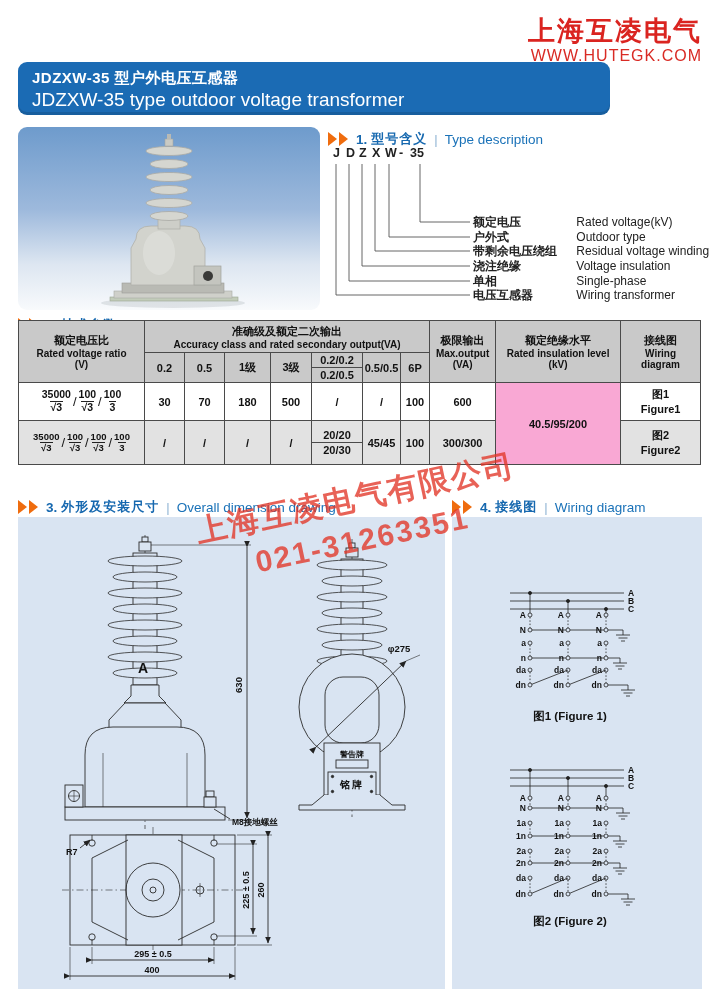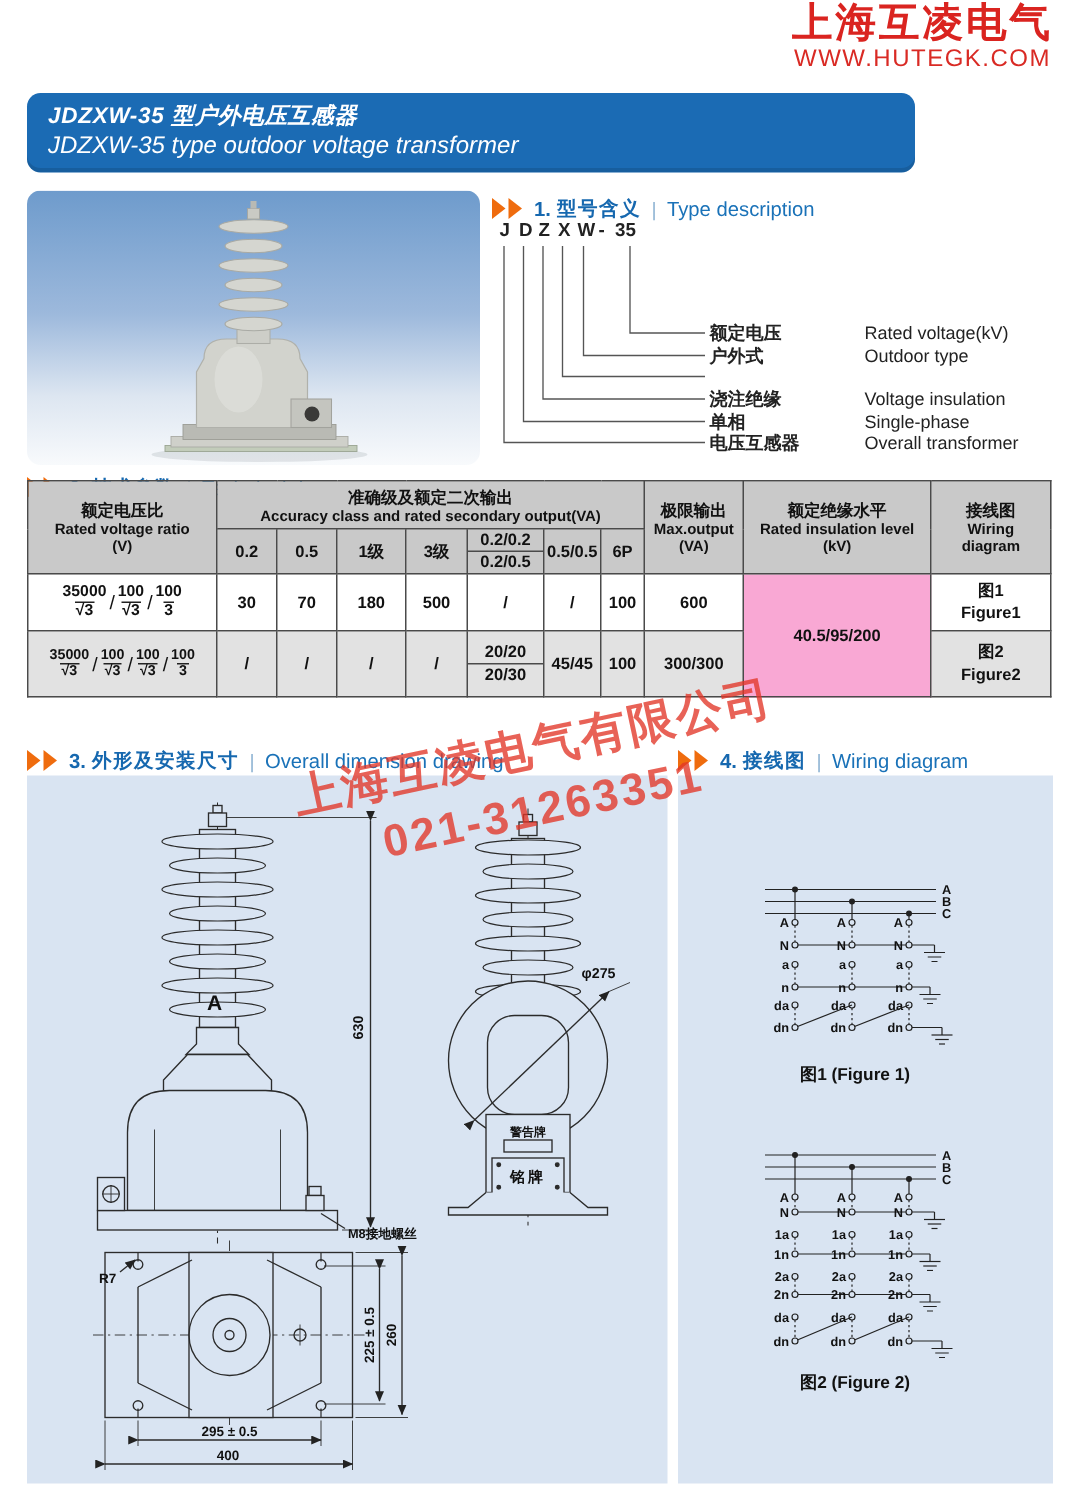--- a/index.html
+++ b/index.html
@@ -1,30 +1,30 @@
 <!DOCTYPE html>
 <html><head>
 <meta charset="utf-8">
 <style>
   html,body{margin:0;padding:0;background:#ffffff;}
   *{box-sizing:border-box;}
   .page{position:relative;width:720px;height:1001px;background:#fff;overflow:hidden;
         font-family:"Liberation Sans","DejaVu Sans",sans-serif;color:#111;}
 
   
-  .logo-block{position:absolute;top:0;right:18px;text-align:center;}
+  .logo-block{position:absolute;top:16px;right:18px;text-align:right;}
   .logo-cn{font-size:27px;font-weight:800;color:#da2420;letter-spacing:2px;line-height:1.15;}
   .logo-url{font-size:16px;font-weight:400;color:#d92a24;letter-spacing:1px;}
 
   
   .title-bar{position:absolute;left:18px;top:62px;width:592px;height:53px;background:#1b6bb4;
              border-radius:9px;padding:6px 14px 4px 14px;color:#fff;
-             box-shadow:inset 0 -3px 0 rgba(0,0,0,0.12);font-style:italic;}
+             box-shadow:inset 0 -3px 0 rgba(0,0,0,0.12);}
   .title-cn{font-size:15px;font-weight:800;letter-spacing:.5px;line-height:1.35;}
-  .title-en{font-size:16px;line-height:1.3;}
+  .title-en{font-size:19px;line-height:1.3;}
 
   
   .photo{position:absolute;left:18px;top:127px;width:302px;height:183px;border-radius:9px;overflow:hidden;}
 
   
   .sec{position:absolute;height:18px;display:flex;align-items:center;white-space:nowrap;}
   .tri{width:0;height:0;border-top:7px solid transparent;border-bottom:7px solid transparent;
        border-left:9px solid #ef6c0e;margin-right:2px;}
   .sec .num{color:#1668af;font-weight:800;font-size:13.5px;margin:0 4px 0 6px;}
   .sec .cn{color:#1668af;font-weight:800;font-size:13px;letter-spacing:1px;}
@@ -152,31 +152,35 @@
     </g>
   </svg>
   <div class="code-row" style="top:214px">
     <span class="cn">额定电压</span>
     <span class="en">Rated voltage(kV)</span>
   </div>
   <div class="code-row" style="top:229px">
     <span class="cn">户外式</span>
     <span class="en">Outdoor type</span>
   </div>
+  <div class="code-row" style="top:243px">
+    <span class="cn">带剩余电压绕组</span>
+    <span class="en">Residual voltage winding</span>
+  </div>
   <div class="code-row" style="top:258px">
     <span class="cn">浇注绝缘</span>
     <span class="en">Voltage insulation</span>
   </div>
   <div class="code-row" style="top:273px">
     <span class="cn">单相</span>
     <span class="en">Single-phase</span>
   </div>
   <div class="code-row" style="top:287px">
     <span class="cn">电压互感器</span>
-    <span class="en">Overall transformer</span>
+    <span class="en">Wiring transformer</span>
   </div>
 
   <div class="sec" style="left:18px;top:316px;">
     <span class="tri"></span>
     <span class="tri"></span>
     <span class="num">2.</span>
     <span class="cn">技术参数</span>
     <span class="sep">|</span>
     <span class="en">Technical data</span>
   </div>

